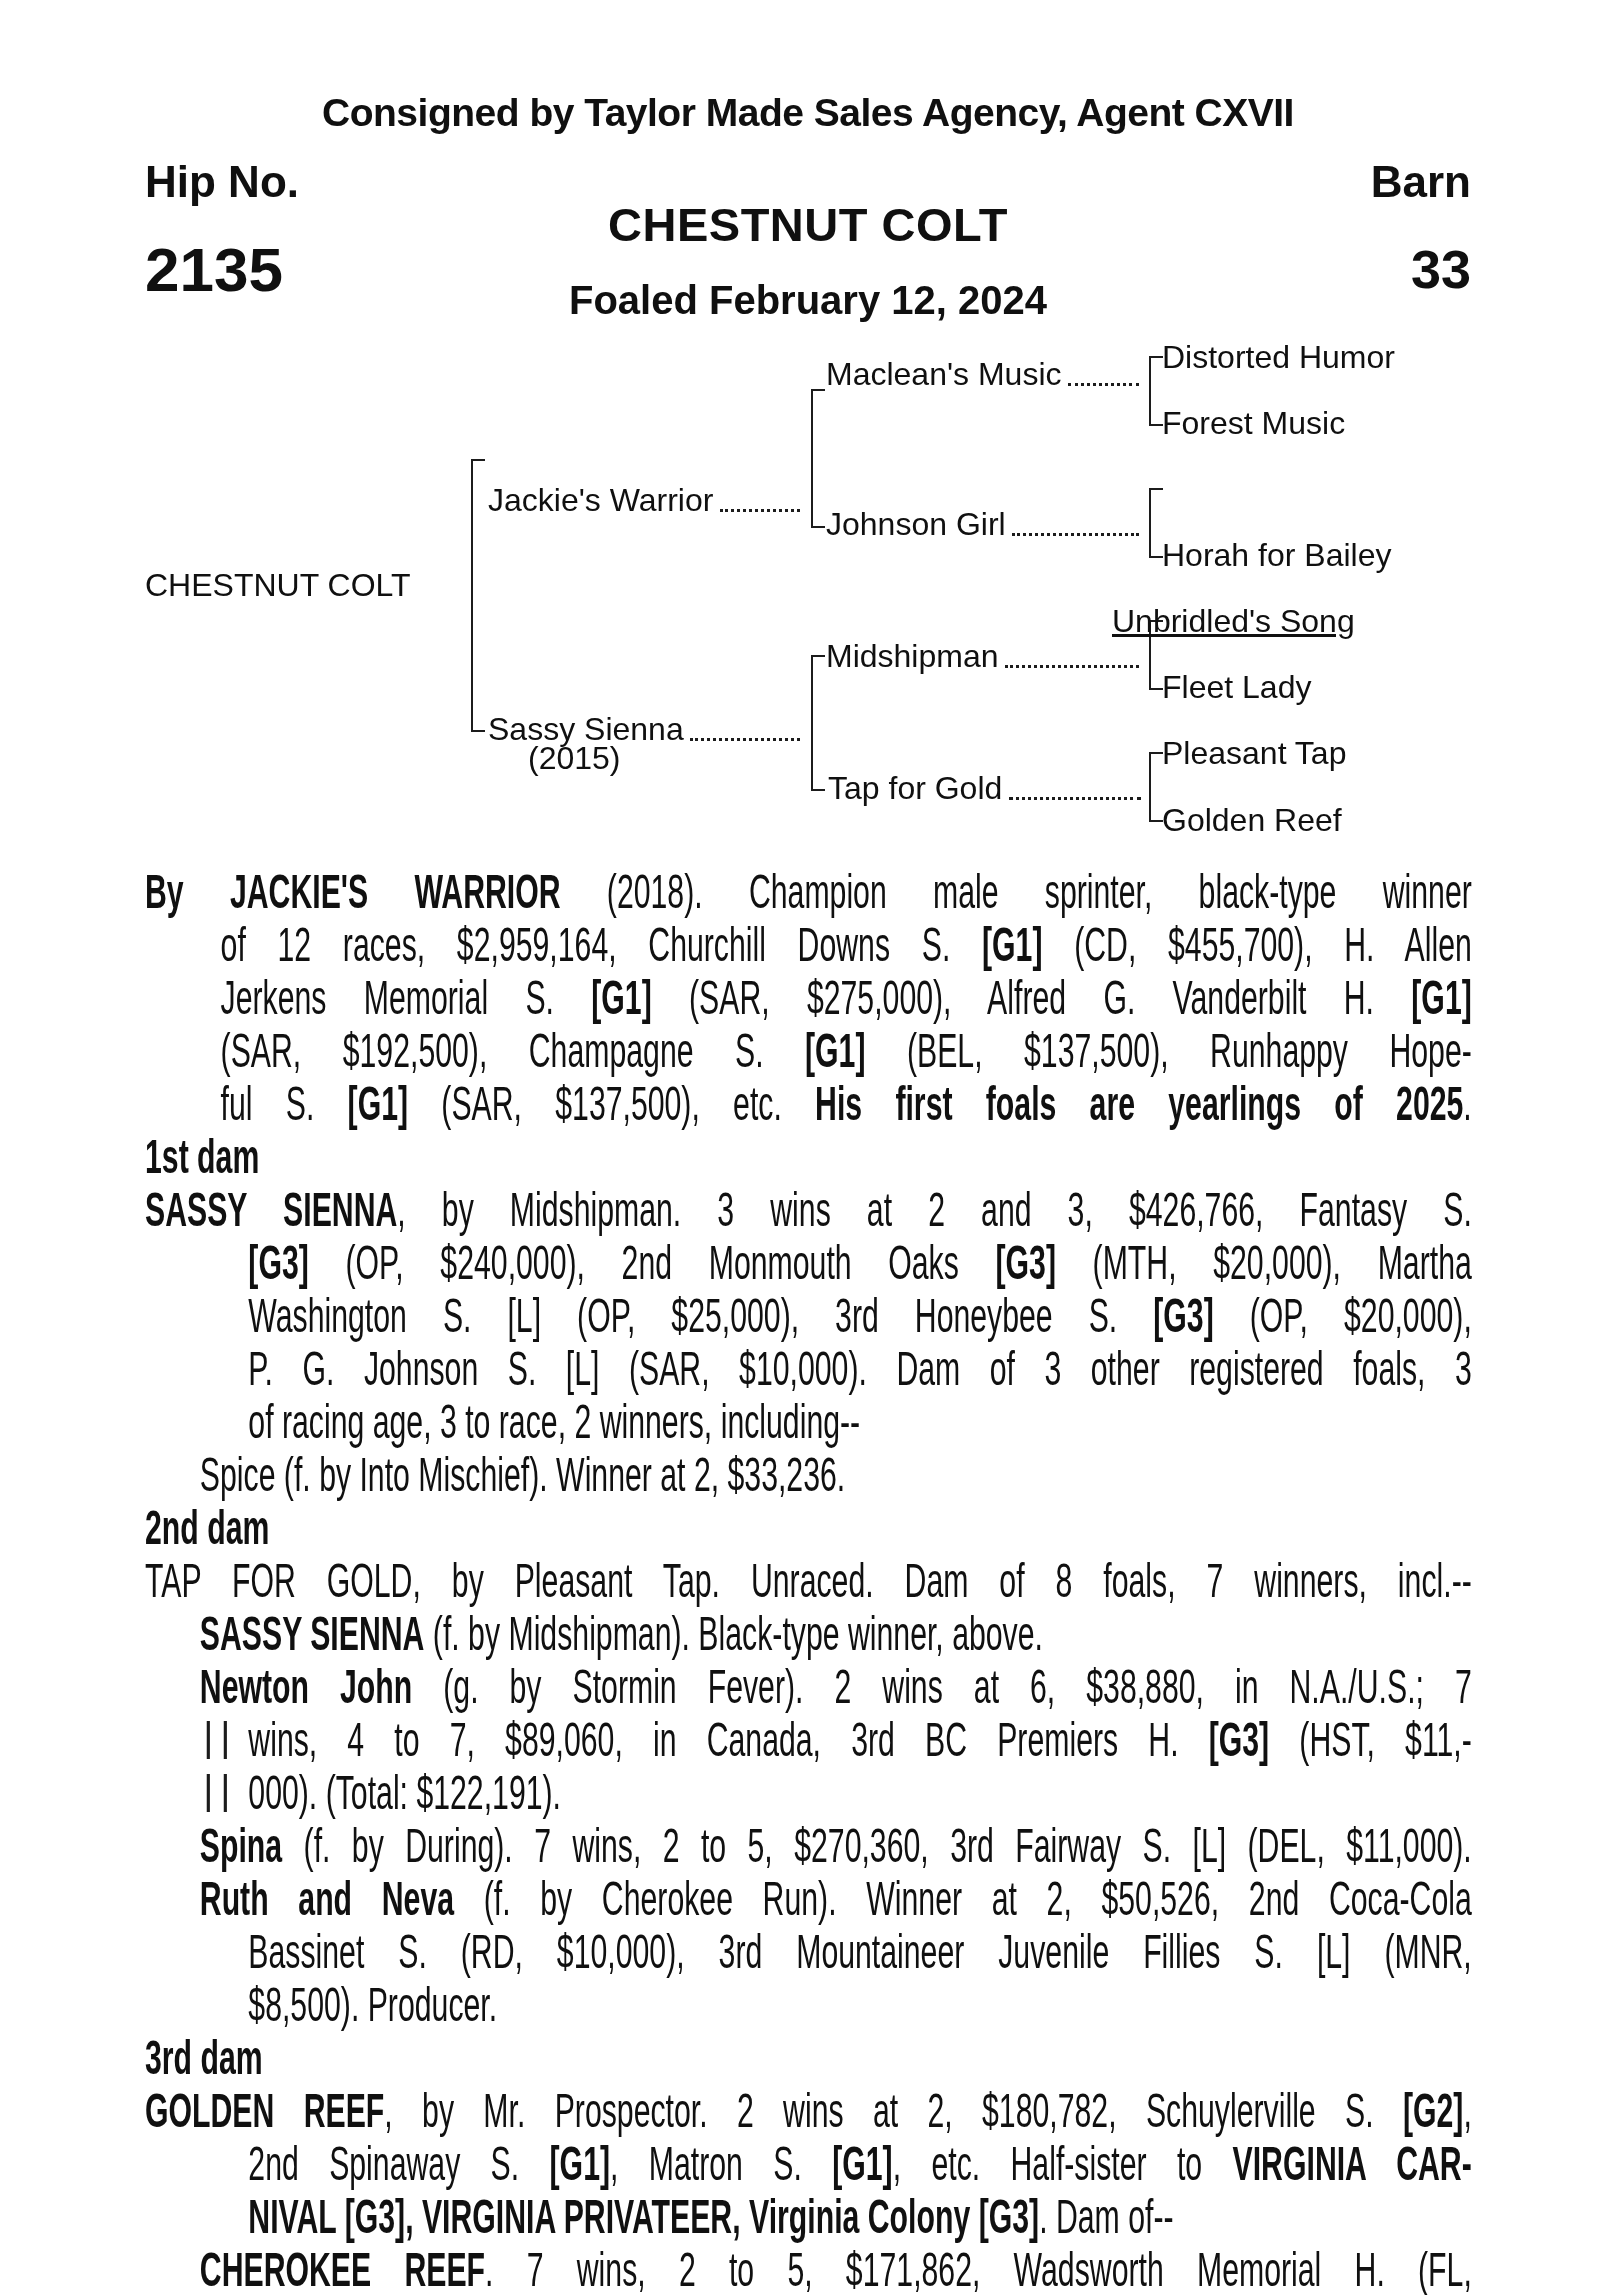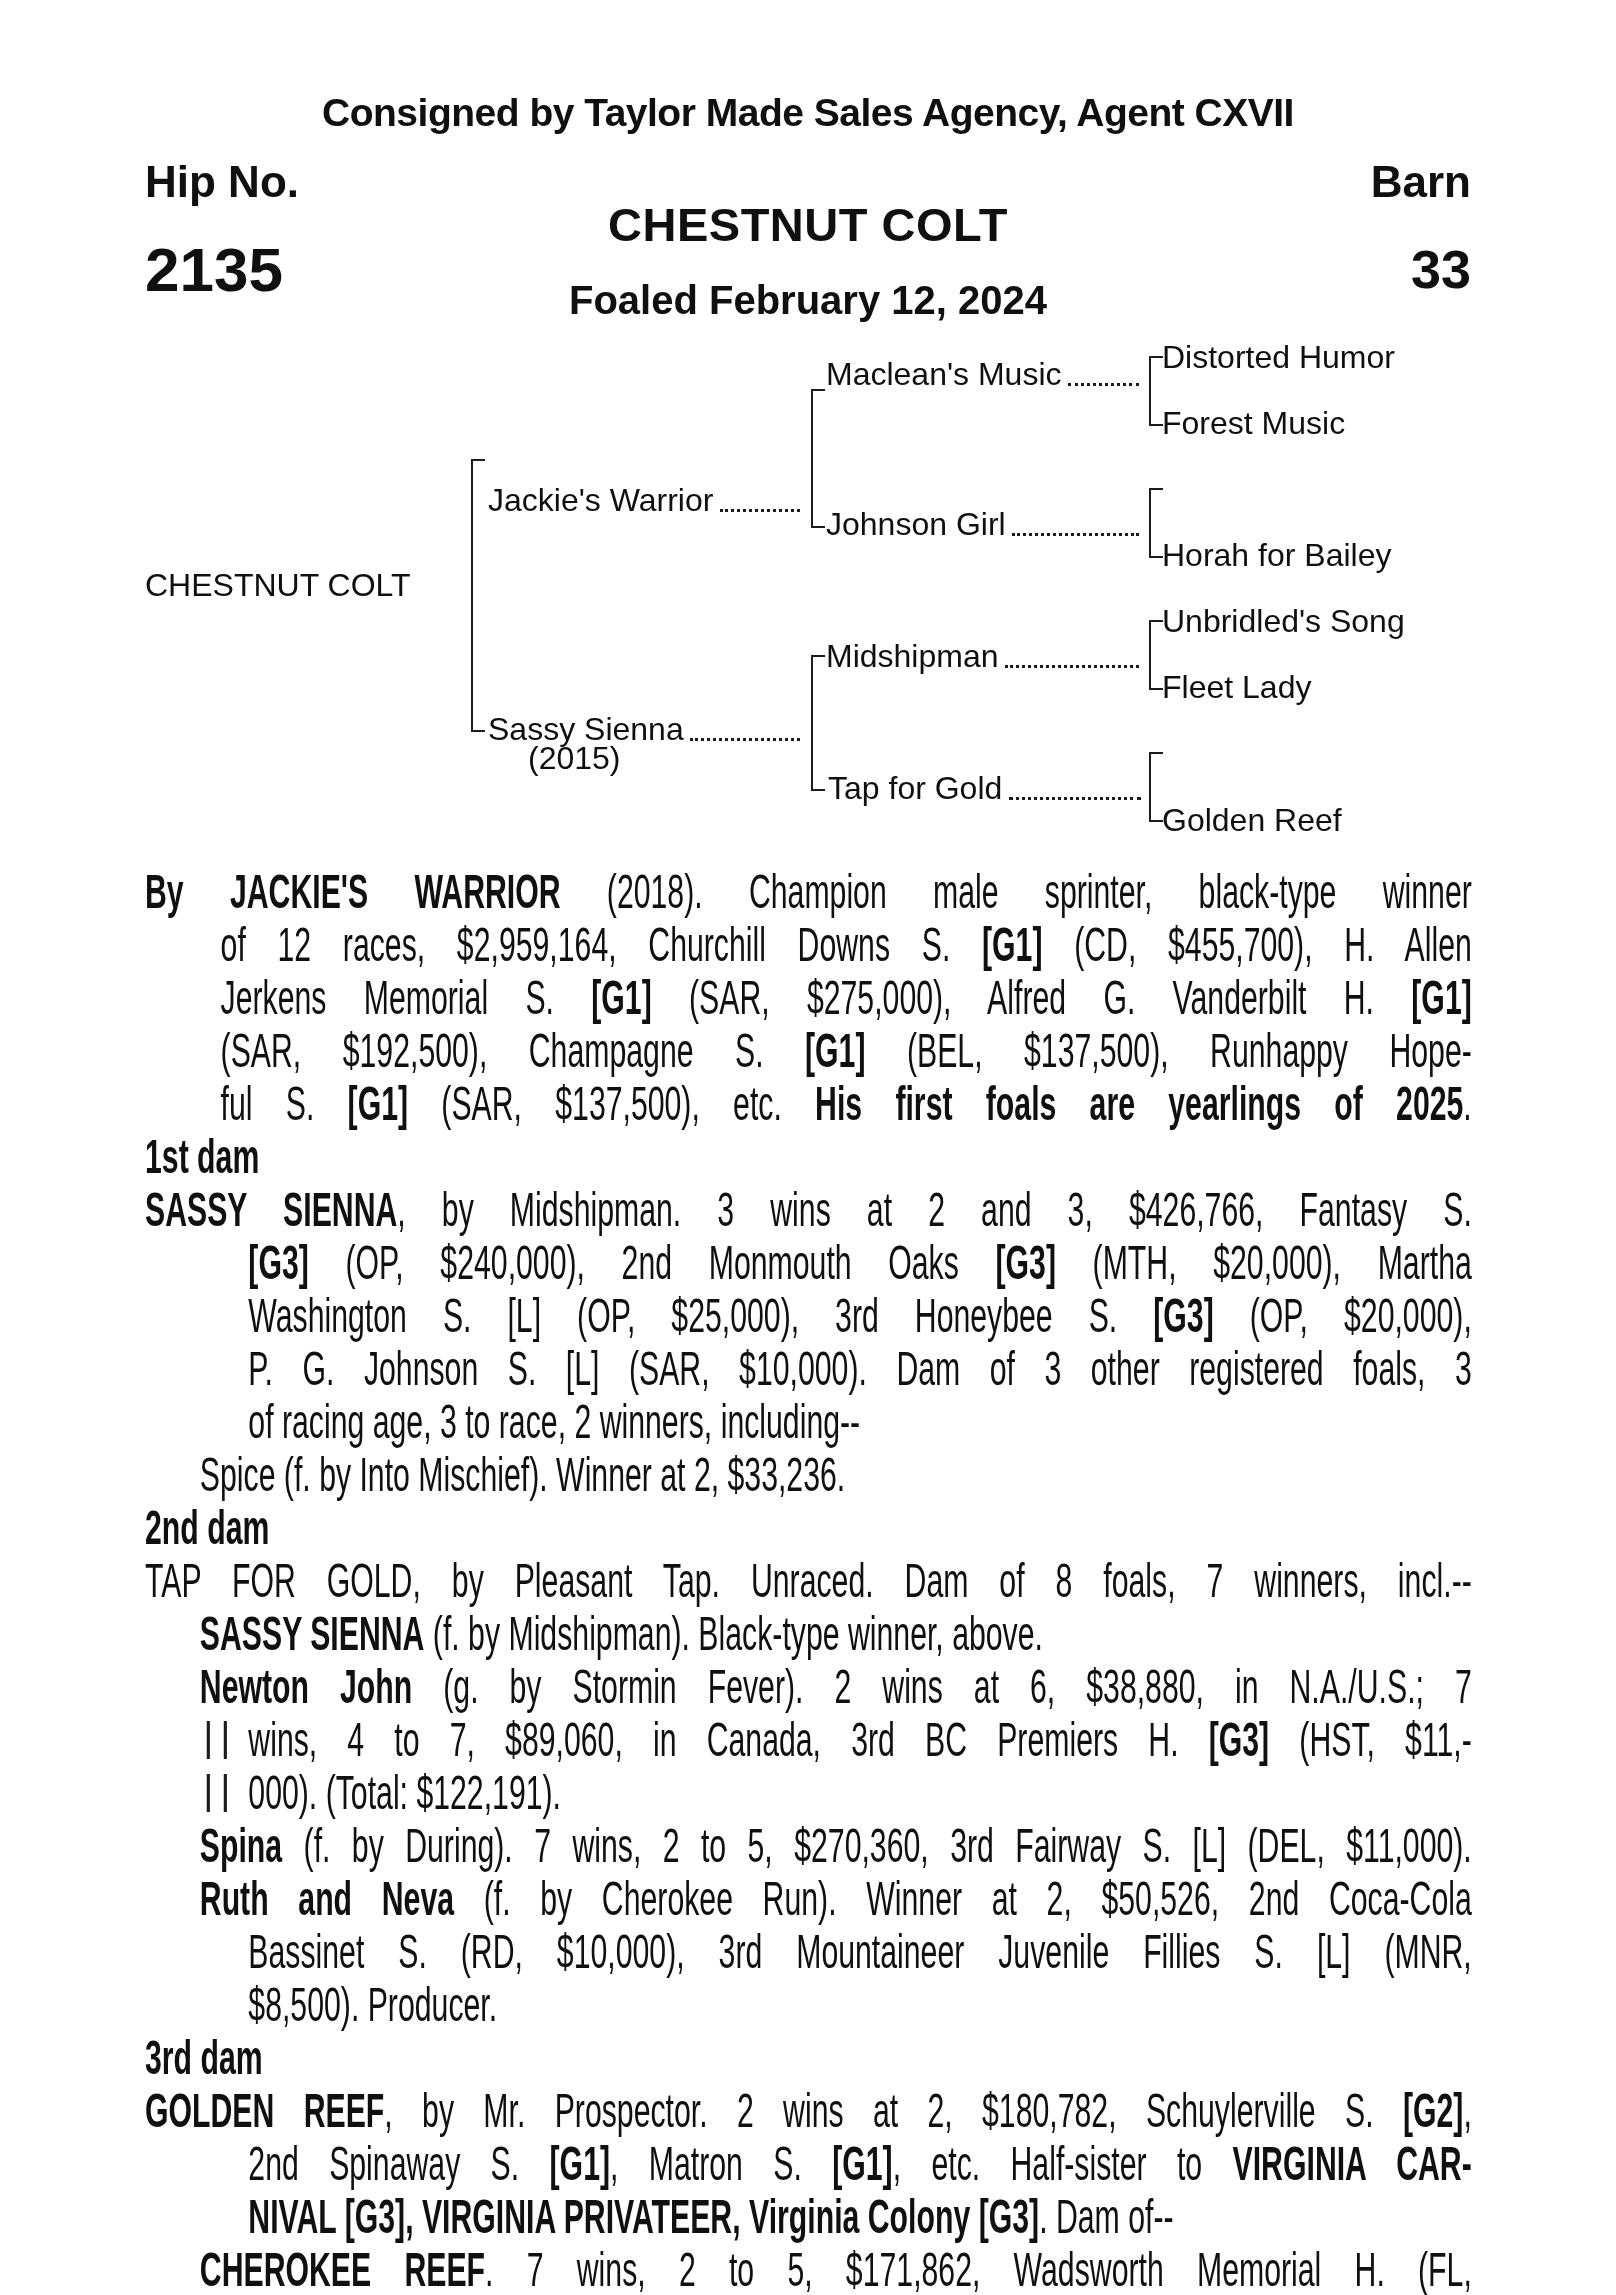--- a/index.html
+++ b/index.html
@@ -79,25 +79,28 @@
     </div>
     <div class="trow" style="left: 1162px; top: 339px; width: 441px;">
       <span class="nm">Distorted Humor</span>
     </div>
     <div class="trow" style="left: 1162px; top: 405px; width: 441px;">
       <span class="nm">Forest Music</span>
     </div>
     <div class="trow" style="left: 1162px; top: 537px; width: 441px;">
       <span class="nm">Horah for Bailey</span>
     </div>
-    <div class="trow" style="left: 1162px; top: 603px; width: 441px;">
+    <div class="trow" style="left: 1112px; top: 603px; width: 441px; text-decoration: underline;">
       <span class="nm">Unbridled's Song</span>
     </div>
     <div class="trow" style="left: 1162px; top: 669px; width: 441px;">
       <span class="nm">Fleet Lady</span>
+    </div>
+    <div class="trow" style="left: 1162px; top: 735px; width: 441px;">
+      <span class="nm">Pleasant Tap</span>
     </div>
     <div class="trow" style="left: 1162px; top: 802px; width: 441px;">
       <span class="nm">Golden Reef</span>
     </div>
   </div>
 
 <div class="abs" id="bodytext">
     <div class="ln just" style="padding-left: 0px;"><span class="b">By JACKIE'S WARRIOR</span><span> (2018). Champion male sprinter, black-type winner</span></div>
     <div class="ln just" style="padding-left: 120px;"><span>of 12 races, $2,959,164, Churchill Downs S. </span><span class="b">[G1]</span><span> (CD, $455,700), H. Allen</span></div>
     <div class="ln just" style="padding-left: 120px;"><span>Jerkens Memorial S. </span><span class="b">[G1]</span><span> (SAR, $275,000), Alfred G. Vanderbilt H. </span><span class="b">[G1]</span></div>

